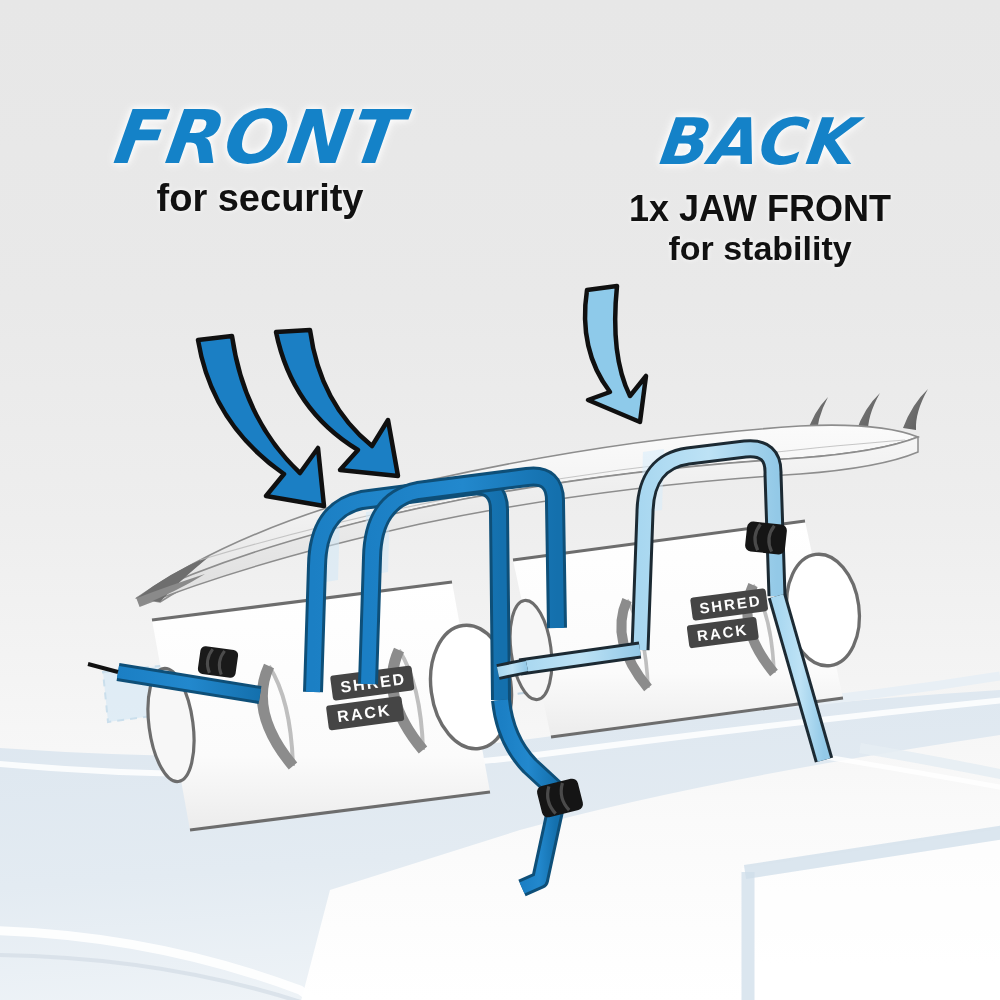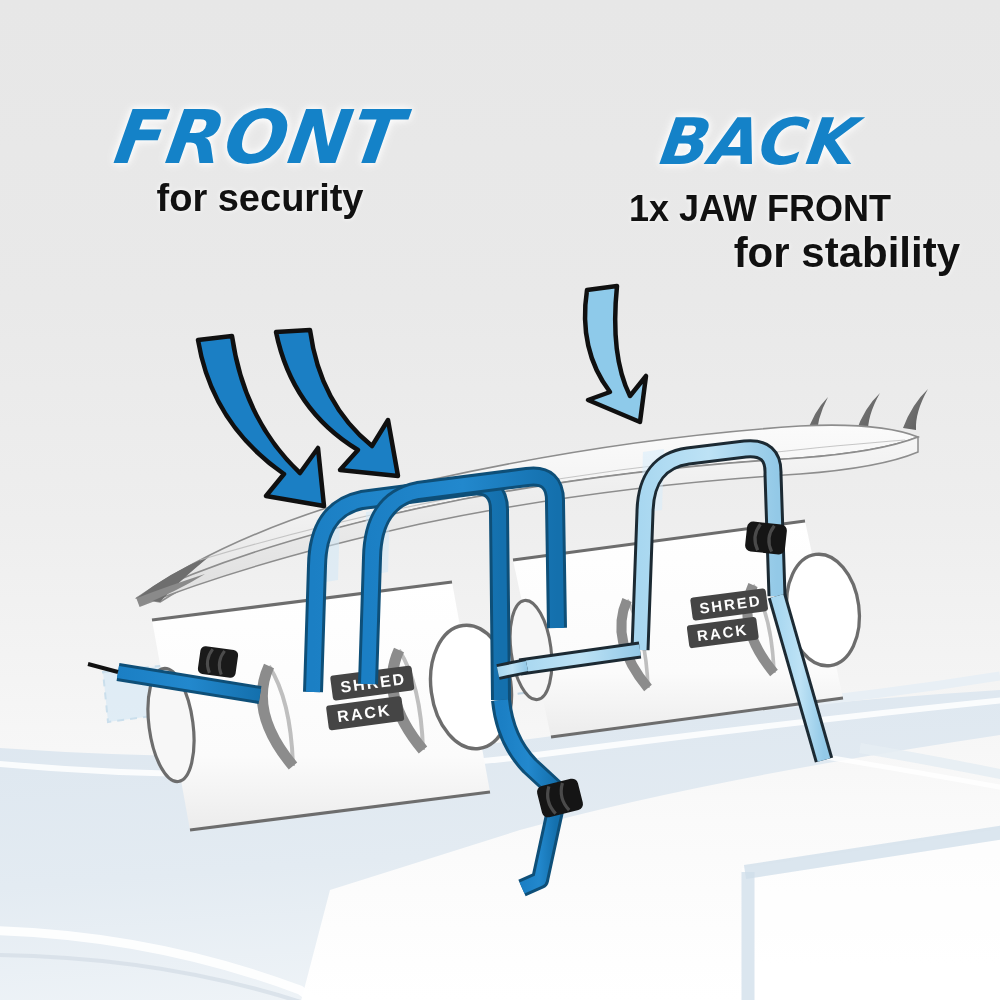--- a/index.html
+++ b/index.html
@@ -38,21 +38,21 @@
   }
 
   #front-callout{left:30px;top:100px;width:460px;}
   #front-callout .script{font-size:74px;}
   #front-callout .line1{font-size:41px;margin-top:16px;}
   #front-callout .line2{font-size:38px;margin-top:4px;text-align:center;}
 
   #back-callout{left:560px;top:110px;width:400px;}
   #back-callout .script{font-size:64px;}
   #back-callout .line1{font-size:36px;margin-top:16px;}
-  #back-callout .line2{font-size:42px;margin-top:2px;text-align:right;}
+  #back-callout .line2{font-size:34px;margin-top:2px;}
 
   .logo-text{
     font-family:"Liberation Sans", sans-serif;
     font-weight:bold;fill:#ffffff;letter-spacing:2px;
   }
 </style>
 </head>
 <body>
 
 <div id="stage">

